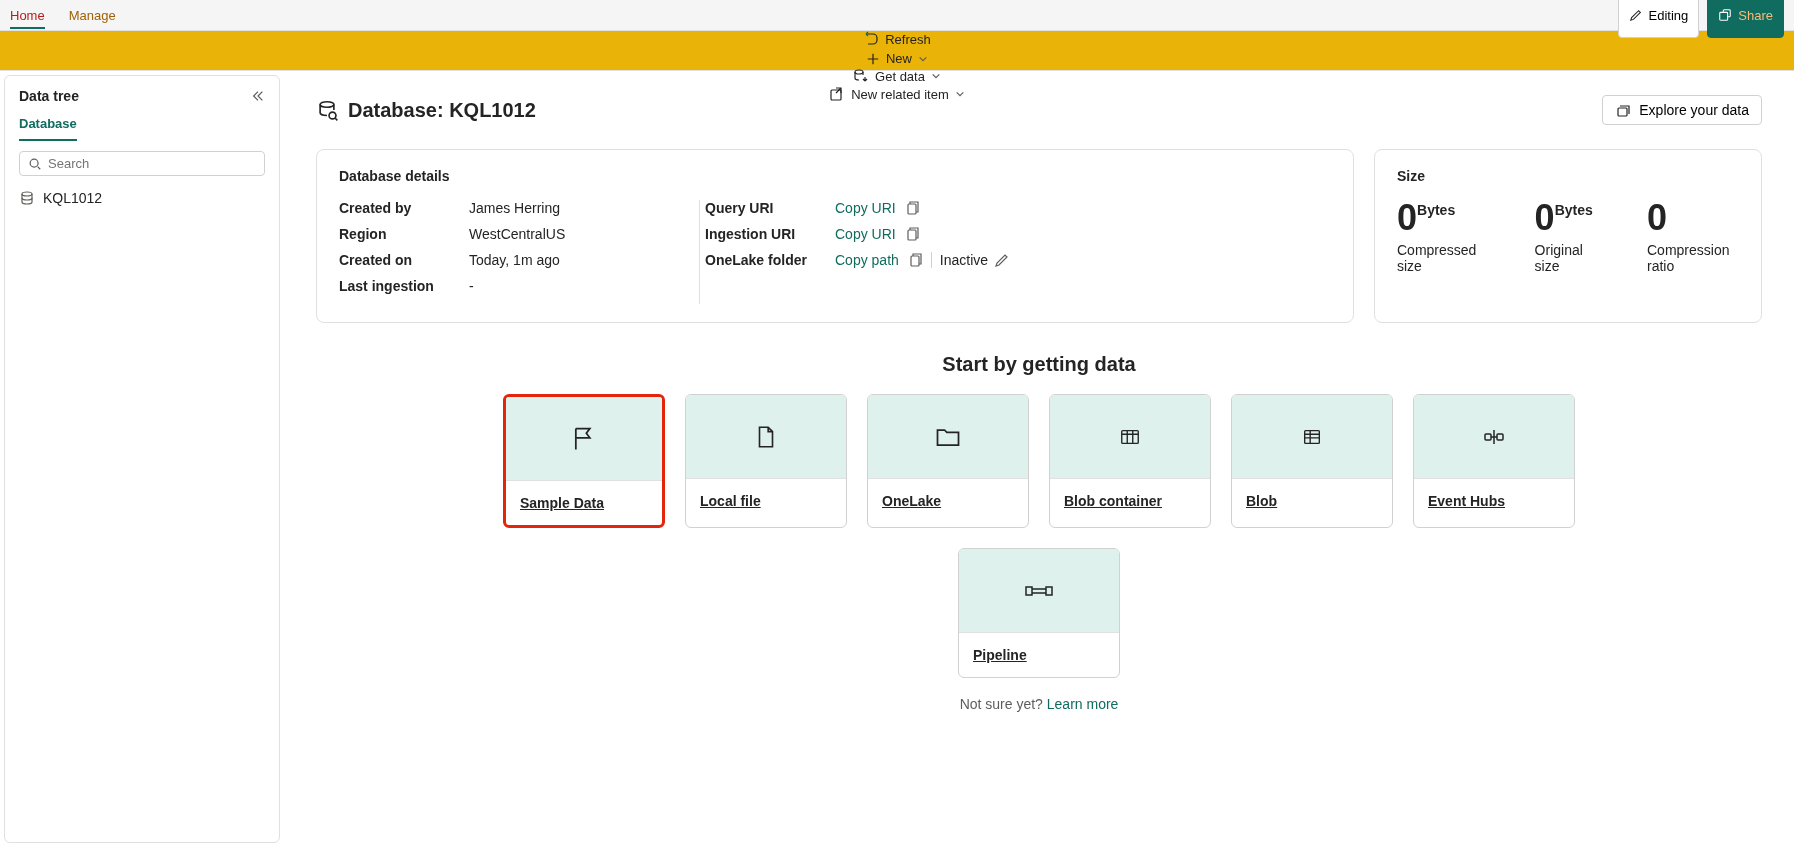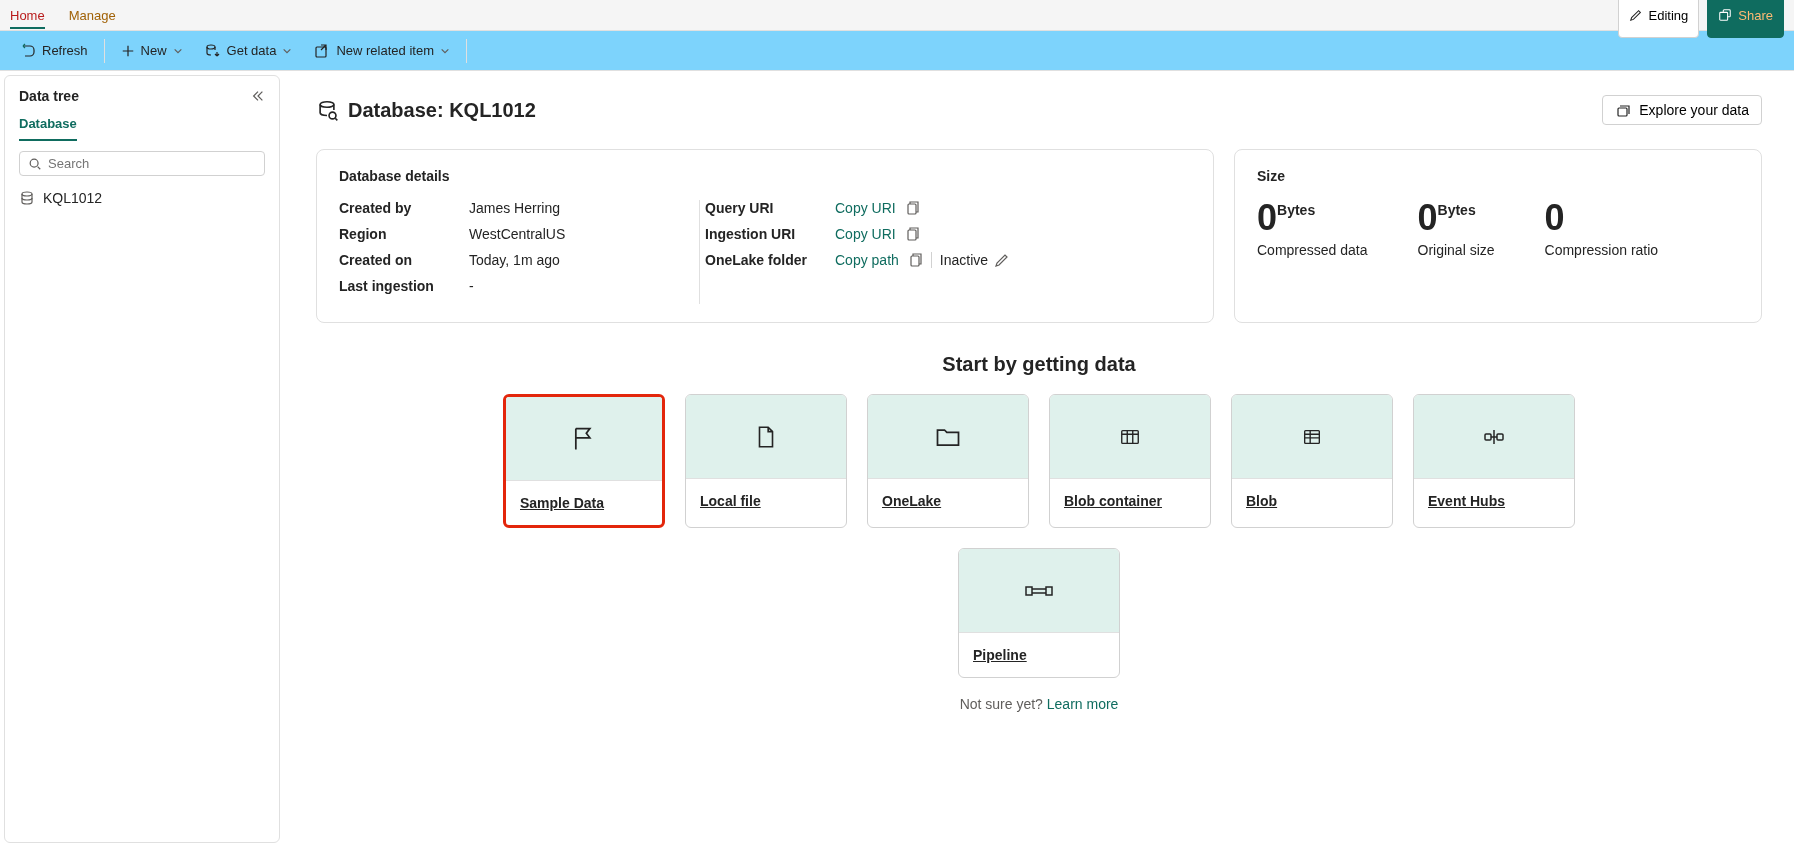--- a/index.html
+++ b/index.html
@@ -9,21 +9,21 @@
   
   .tabstrip { display: flex; align-items: center; height: 31px; padding: 0 10px; background: #f5f5f5; border-bottom: 1px solid #e0e0e0; gap: 24px; }
   .tabstrip .tabs { display: flex; gap: 24px; }
   .tab { font-size: 13px; color: #a16207; padding: 6px 0; cursor: pointer; }
   .tab.active { color: #b91c1c; border-bottom: 2px solid #0f6c5f; padding-bottom: 4px; }
   .tabstrip .right { margin-left: auto; display: flex; gap: 8px; align-items: center; }
   .btn { display: flex; align-items: center; gap: 6px; height: 45px; padding: 0 10px; border: 1px solid #d1d1d1; border-radius: 4px; background: #fff; font-size: 13px; cursor: pointer; }
   .btn.primary { background: #0f6c5f; border-color: #0f6c5f; color: #fdba74; }
 
   
-  .toolbar { display: flex; align-items: center; height: 40px; padding: 0 10px; gap: 2px; border-bottom: 1px solid #e0e0e0; background: #7dd3fc; }
+  .toolbar { display: flex; align-items: center; height: 40px; padding: 0 10px; gap: 2px; border-bottom: 1px solid #e0e0e0; background: #eab308; flex-direction: column; }
   .tb-item { display: flex; align-items: center; gap: 6px; padding: 0 10px; height: 28px; font-size: 13px; cursor: pointer; border-radius: 4px; }
   .tb-sep { width: 1px; height: 24px; background: #e0e0e0; margin: 0 4px; }
   .chev { width: 10px; height: 10px; }
 
   
   .main { display: flex; height: calc(100vh - 71px); }
   .sidebar { width: 276px; border: 1px solid #e0e0e0; border-radius: 6px; margin: 4px; display: flex; flex-direction: column; }
   .side-head { display: flex; align-items: center; justify-content: space-between; padding: 12px 14px 4px; }
   .side-title { font-size: 14px; font-weight: 600; }
   .side-tabs { display: flex; padding: 0 14px; }
@@ -51,21 +51,21 @@
   .details-col.right { border-left: 1px solid #e0e0e0; padding-left: 5px; flex: 1; }
   .kv { display: flex; align-items: center; margin-bottom: 10px; font-size: 14px; }
   .kv .k { width: 130px; font-weight: 600; }
   .kv .v { }
   .link { color: #0f6c5f; cursor: pointer; }
   .link-group { display: flex; align-items: flex-end; gap: 8px; }
   .pill { display: flex; align-items: center; gap: 6px; font-size: 14px; }
   .copy-icon, .edit-icon { width: 16px; height: 16px; cursor: pointer; }
   .uri-sep { width: 1px; height: 16px; background: #d1d1d1; }
 
-  .size-card { width: 528px; }
+  .size-card { width: 388px; }
   .size-metrics { display: flex; gap: 50px; }
   .metric { }
   .metric-val { display: flex; align-items: flex-start; }
   .metric-num { font-size: 36px; font-weight: 600; line-height: 1; }
   .metric-unit { font-size: 14px; font-weight: 600; margin-top: 2px; }
   .metric-label { margin-top: 6px; font-size: 14px; }
 
   .getdata-title { text-align: center; font-size: 20px; font-weight: 600; margin-bottom: 18px; }
   .tiles { display: flex; flex-wrap: wrap; gap: 20px; justify-content: center; max-width: 1100px; margin: 0 auto; }
   .tile { width: 162px; border: 1px solid #d1d1d1; border-radius: 6px; overflow: hidden; cursor: pointer; text-decoration: underline; }
@@ -258,21 +258,21 @@
       </div>
 
       <div class="card size-card">
         <div class="card-title">Size</div>
         <div class="size-metrics">
           <div class="metric">
             <div class="metric-val">
                 <span class="metric-num">0</span>
                 <span class="metric-unit">Bytes</span>
               </div>
-            <div class="metric-label">Compressed data</div>
+            <div class="metric-label">Compressed size</div>
           </div>
           <div class="metric">
             <div class="metric-val">
                 <span class="metric-num">0</span>
                 <span class="metric-unit">Bytes</span>
               </div>
             <div class="metric-label">Original size</div>
           </div>
           <div class="metric">
             <div class="metric-val">

